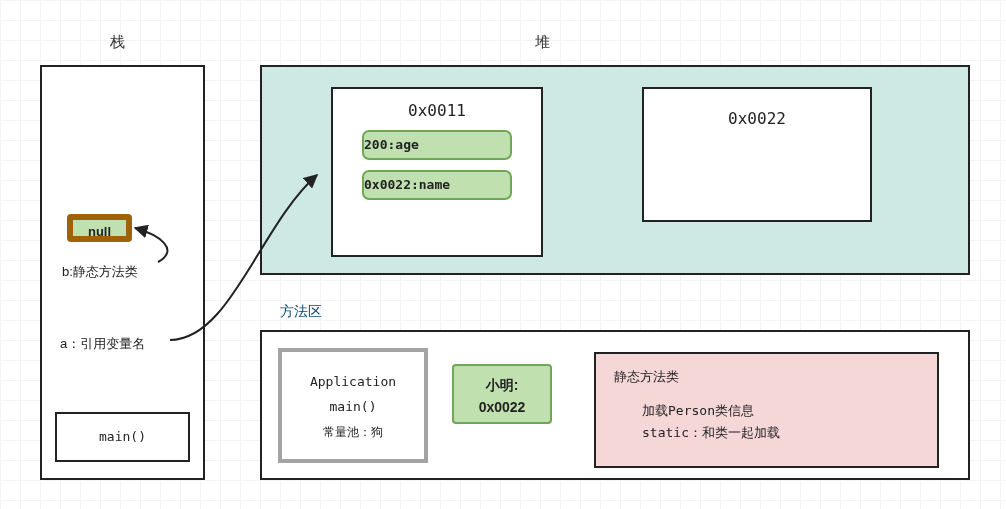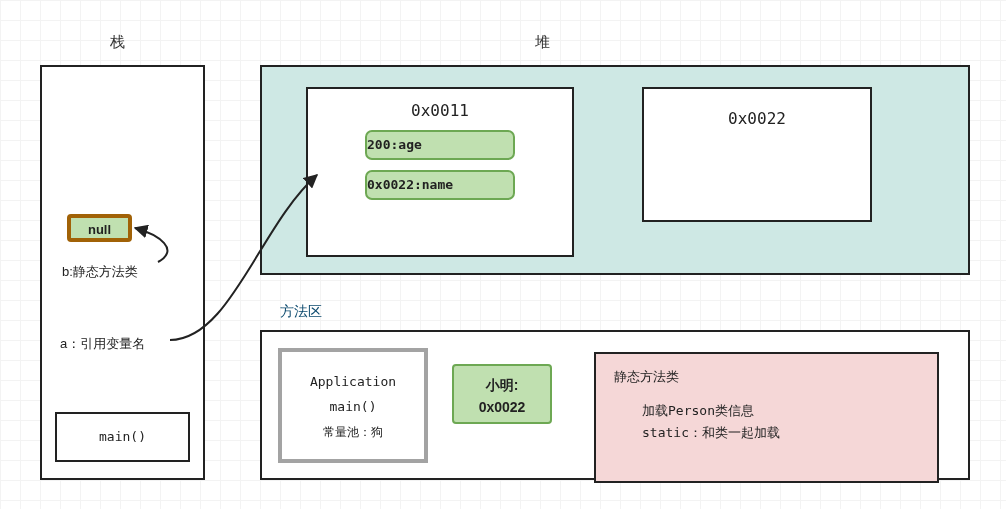--- a/index.html
+++ b/index.html
@@ -1,50 +1,50 @@
 <!DOCTYPE html>
 <html><head>
 <meta charset="utf-8">
 <style>
 *{box-sizing:border-box;margin:0;padding:0}
 body{font-family:-apple-system,BlinkMacSystemFont,"Segoe UI",sans-serif;width:1006px;height:509px;position:relative;background:#fff;background-image:linear-gradient(#f3f3f3 1px,transparent 1px),linear-gradient(90deg,#f3f3f3 1px,transparent 1px);background-size:20px 20px;color:#222;font-size:13px}
 .section-title{position:absolute;font-size:15px;color:#333;text-align:center}
 .stack-box{position:absolute;left:40px;top:65px;width:165px;height:415px;border:2px solid #222;background:#fff}
-.null-box{position:absolute;left:25px;top:147px;width:65px;height:28px;border:4px solid #a16207;background:#c0e0b0;border-radius:4px;text-align:center;line-height:24px;font-weight:bold;font-size:13px}
+.null-box{position:absolute;left:25px;top:147px;width:65px;height:28px;border:6px solid #a16207;background:#c0e0b0;border-radius:4px;text-align:center;line-height:24px;font-weight:bold;font-size:13px}
 .stack-label{position:absolute;font-size:13px;color:#222}
 .main-frame{position:absolute;left:13px;top:345px;width:135px;height:50px;border:2px solid #222;background:#fff;text-align:center;line-height:46px;font-family:monospace}
 .heap-box{position:absolute;left:260px;top:65px;width:710px;height:210px;border:2px solid #222;background:#cee8e4}
 .obj-box{position:absolute;border:2px solid #222;background:#fff}
 .addr-label{text-align:center;font-family:monospace;font-size:16px;margin:12px 0 10px}
 .prop-box{margin:10px auto;width:150px;height:30px;border:2px solid #6da853;background:#c0e0b0;border-radius:7px;line-height:26px;font-weight:bold;font-family:monospace;font-size:13px}
 .method-label{position:absolute;left:280px;top:303px;font-size:14px;color:#0c4a6e}
 .method-box{position:absolute;left:260px;top:330px;width:710px;height:150px;border:2px solid #222;background:#fff}
 .app-box{position:absolute;left:16px;top:16px;width:150px;height:115px;border:4px solid #a3a3a3;background:#fff;text-align:center;font-family:monospace;font-size:13px;padding-top:12px}
 .app-box div{margin:10px 0}
 .name-box{position:absolute;left:190px;top:32px;width:100px;height:60px;border:2px solid #6da853;background:#c0e0b0;border-radius:4px;text-align:center;font-weight:bold;font-family:Liberation Sans, sans-serif;font-size:14px;padding-top:8px;line-height:22px}
-.static-box{position:absolute;left:332px;top:20px;width:345px;height:131px;border:2px solid #222;background:#f5d7d7;font-size:13px;padding:14px 18px}
+.static-box{position:absolute;left:332px;top:20px;width:345px;height:116px;border:2px solid #222;background:#f5d7d7;font-size:13px;padding:14px 18px}
 .static-box .st-title{margin-bottom:14px}
 .static-box .st-line{margin-left:28px;font-family:monospace;line-height:22px}
 svg.arrow{position:absolute;pointer-events:none;overflow:visible}
 </style>
 </head>
 <body>
 
 <div class="section-title" style="left:110px;top:33px">栈</div>
 <div class="section-title" style="left:535px;top:33px">堆</div>
 
 <div class="stack-box">
   <div class="null-box">null</div>
   <div class="stack-label" style="left:20px;top:196px">b:静态方法类</div>
   <div class="stack-label" style="left:18px;top:268px">a：引用变量名</div>
   <div class="main-frame">main()</div>
 </div>
 
 <div class="heap-box">
-  <div class="obj-box" style="left:44px;top:20px;width:268px;height:170px">
+  <div class="obj-box" style="left:69px;top:20px;width:212px;height:170px">
     <div class="addr-label">0x0011</div>
     <div class="prop-box">200:age</div>
     <div class="prop-box">0x0022:name</div>
   </div>
   <div class="obj-box" style="left:380px;top:20px;width:230px;height:135px">
     <div class="addr-label" style="margin-top:20px">0x0022</div>
   </div>
 </div>
 
 <div class="method-label">方法区</div>

